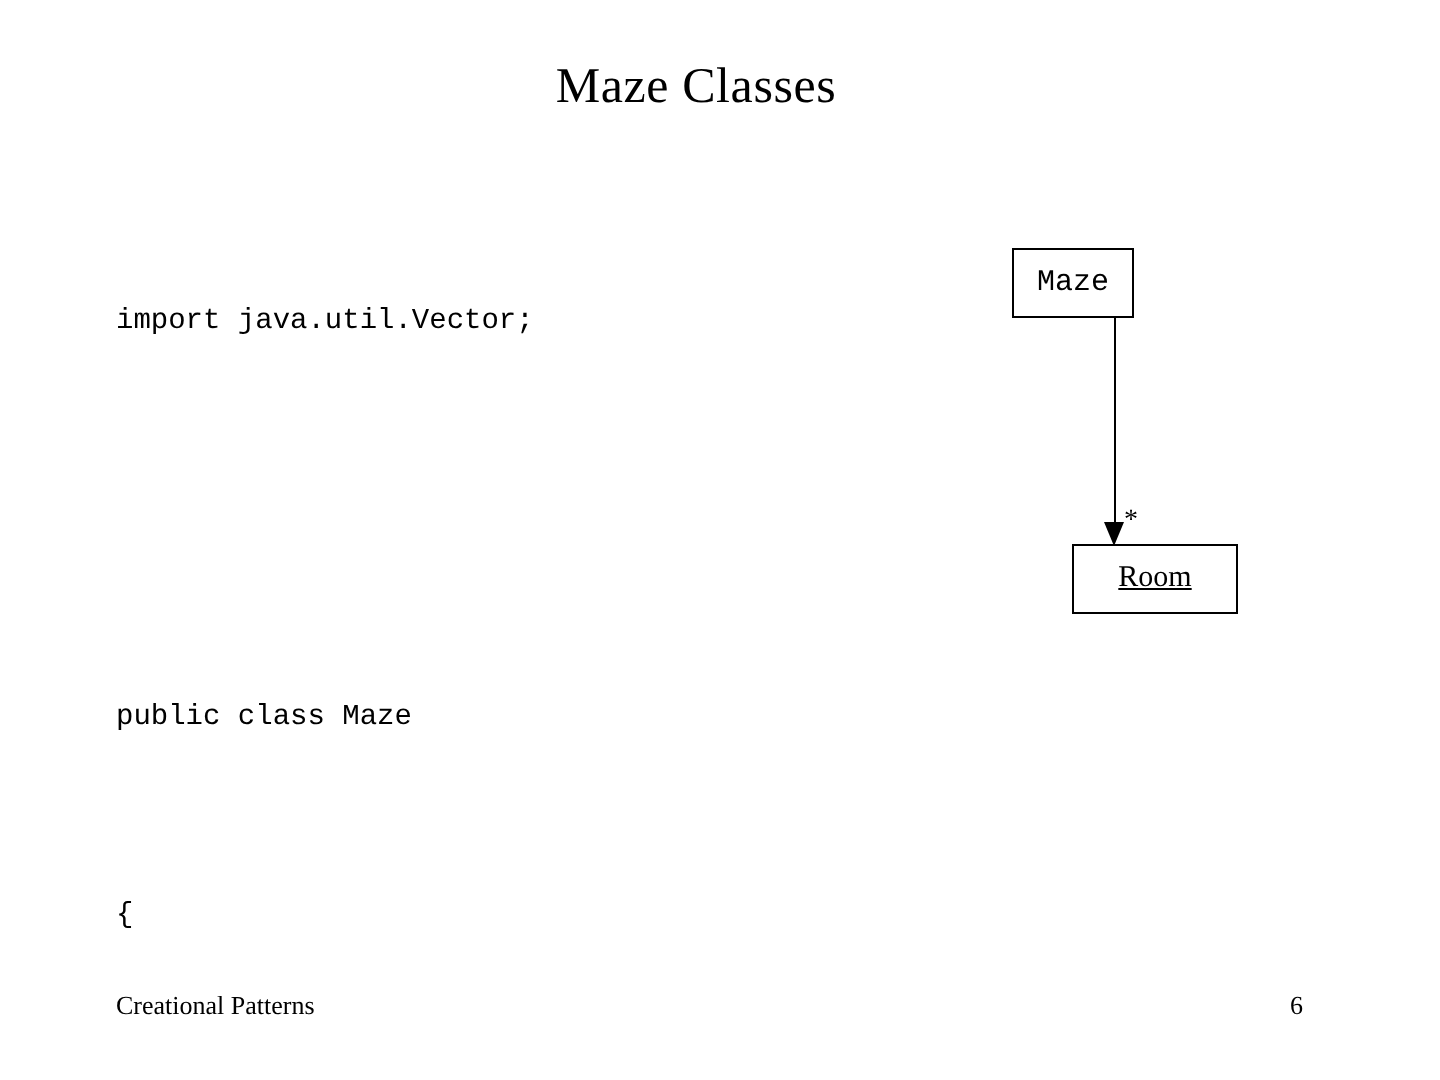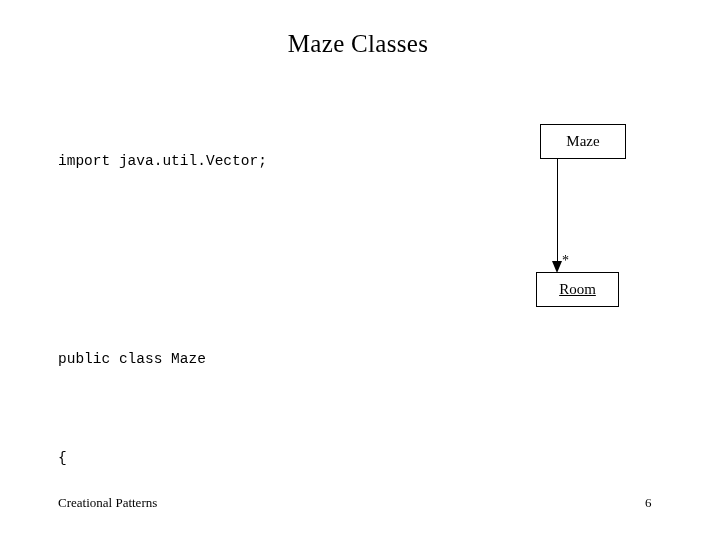--- a/index.html
+++ b/index.html
@@ -21,21 +21,20 @@
   .title {
     position: absolute;
     top: 30px;
     left: 0;
     width: 696px;
     text-align: center;
     font-family: "Liberation Serif", serif;
     font-size: 25px;
     color: #000000;
     letter-spacing: 0.3px;
-    padding-left: 10px;
   }
   .code {
     position: absolute;
     left: 58px;
     top: 79px;
     font-family: "Liberation Mono", monospace;
     font-size: 14.5px;
     color: #000000;
     line-height: 33px;
     white-space: pre;
@@ -55,24 +54,25 @@
     background: #ffffff;
     font-family: "Liberation Serif", serif;
     font-size: 15px;
     color: #000000;
     display: flex;
     align-items: center;
     justify-content: center;
     box-sizing: border-box;
   }
   .box-maze {
-    left: 540px;
+    left: 506px;
     top: 124px;
-    width: 86px;
+    width: 61px;
     height: 35px;
+    font-family: Liberation Mono, monospace;
   }
   .box-room {
     left: 536px;
     top: 272px;
     width: 83px;
     height: 35px;
     text-decoration: underline;
   }
   .arrow-line {
     position: absolute;

